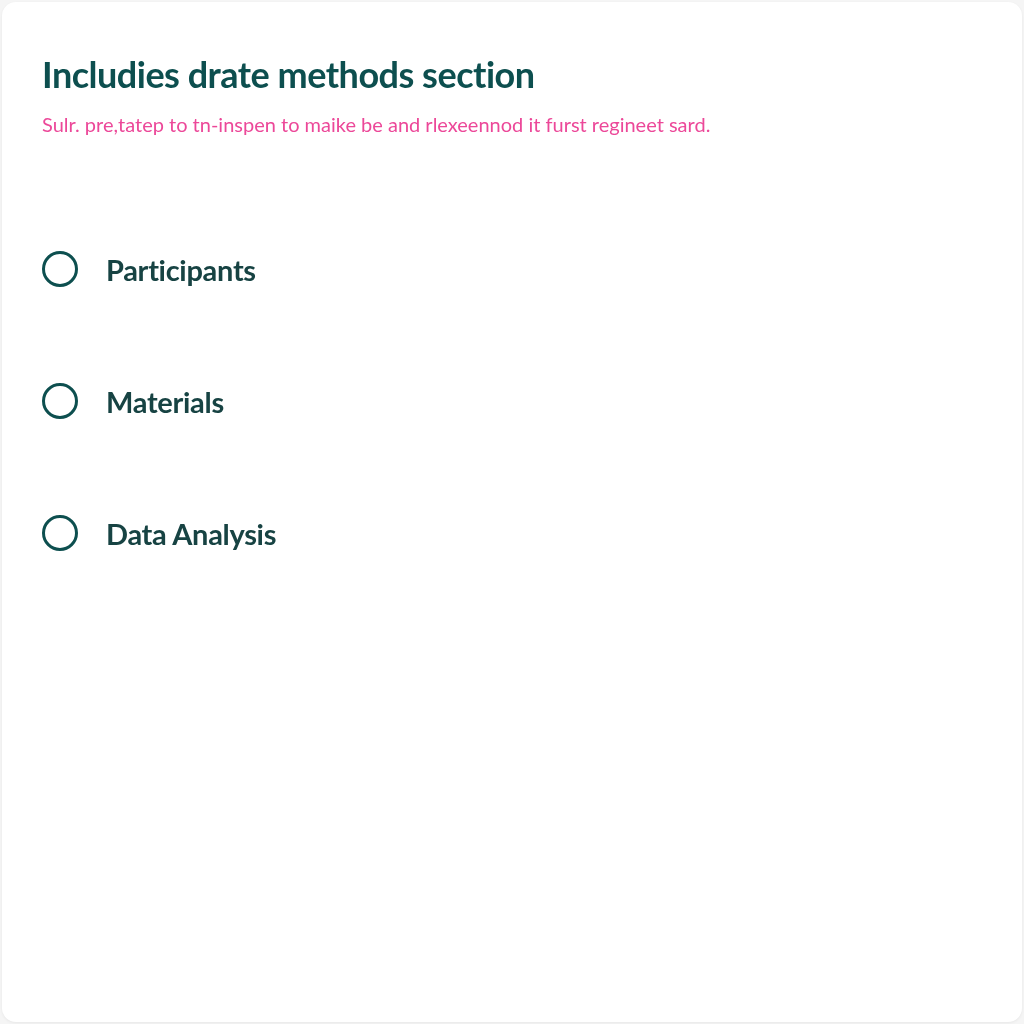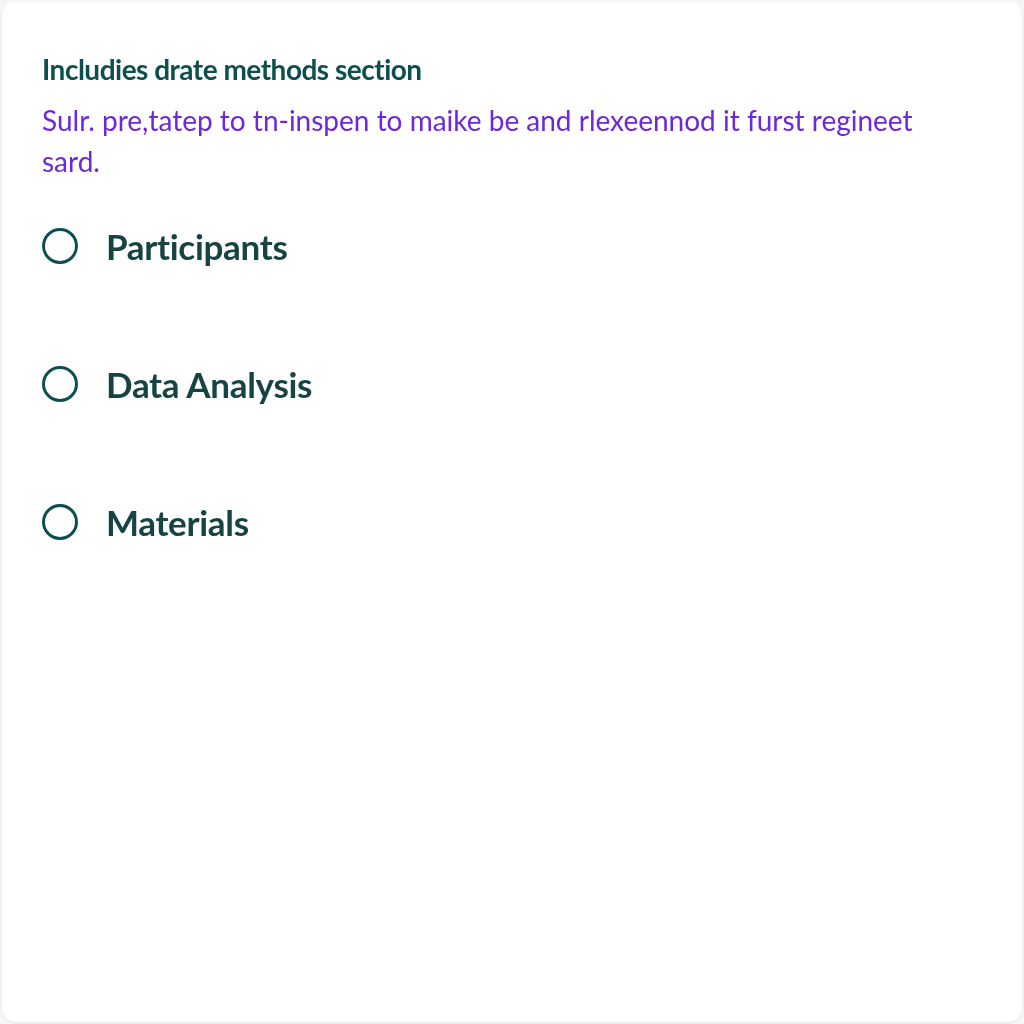--- a/index.html
+++ b/index.html
@@ -17,31 +17,31 @@
   .card {
     background: #ffffff;
     border-radius: 14px;
     box-shadow: 0 1px 3px rgba(0,0,0,0.06);
     width: 1020px;
     height: 1020px;
     margin: 2px;
     padding: 50px 40px 40px 40px;
   }
   .title {
-    font-size: 28px;
+    font-size: 36px;
     font-weight: 700;
     color: #0d4f4f;
     margin-bottom: 14px;
     letter-spacing: -0.5px;
   }
   .subtitle {
-    font-size: 28px;
-    color: #6d28d9;
+    font-size: 20px;
+    color: #ec4899;
     line-height: 1.45;
-    margin-bottom: 44px;
+    margin-bottom: 112px;
     max-width: 900px;
   }
   .options {
     display: flex;
     flex-direction: column;
     gap: 96px;
   }
   .option {
     display: flex;
     align-items: center;
@@ -50,21 +50,21 @@
   }
   .radio {
     width: 36px;
     height: 36px;
     border: 3px solid #0d4f4f;
     border-radius: 50%;
     flex-shrink: 0;
     background: #ffffff;
   }
   .option-label {
-    font-size: 35px;
+    font-size: 29px;
     font-weight: 700;
     color: #174343;
     letter-spacing: -0.3px;
   }
 </style>
 </head>
 <body>
 
 <div class="card">
   <h1 class="title">Includies drate methods section</h1>
@@ -72,23 +72,23 @@
 
   <div class="options">
 
     <div class="option">
       <span class="radio"></span>
       <span class="option-label">Participants</span>
     </div>
 
     <div class="option">
       <span class="radio"></span>
-      <span class="option-label">Data Analysis</span>
+      <span class="option-label">Materials</span>
     </div>
 
     <div class="option">
       <span class="radio"></span>
-      <span class="option-label">Materials</span>
+      <span class="option-label">Data Analysis</span>
     </div>
 
 
   </div>
 </div>
 
 </body></html>

